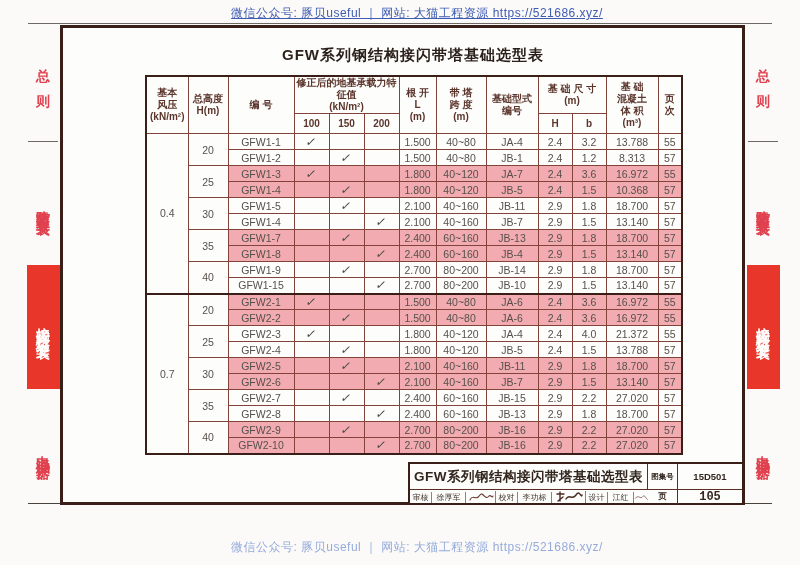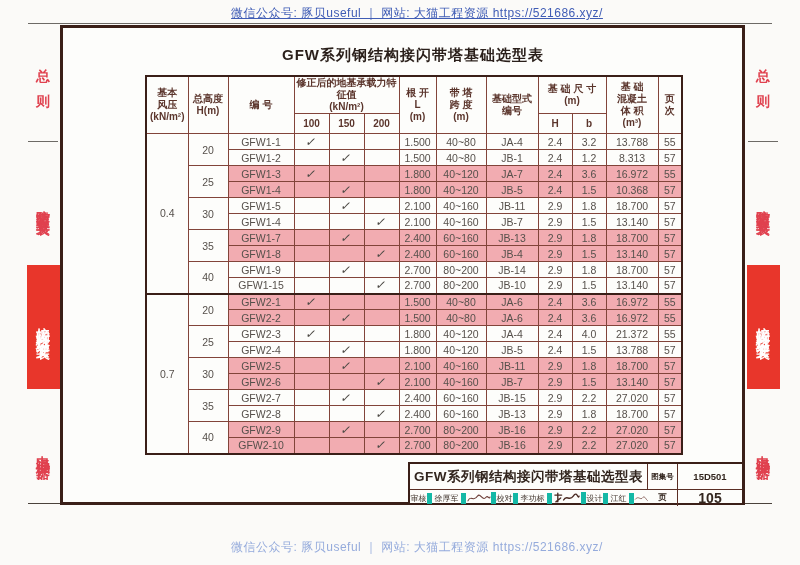--- a/index.html
+++ b/index.html
@@ -60,23 +60,23 @@
   .title-block { position:absolute; left:408px; top:462px; width:336px; height:43px;
     border:2.5px solid #3a1f18; background:#fdfdfb;
     display:grid; grid-template-columns:238px 30px 1fr; grid-template-rows:26px 1fr; }
   .title-block > div { border-right:1px solid #5a2e24; border-bottom:1px solid #5a2e24;
     display:flex; align-items:center; justify-content:center; color:#33261f; }
   .tb-title { font-size:13.5px; font-weight:bold; letter-spacing:0.5px; }
   .tb-atlas-label { font-size:7.5px; font-weight:bold; }
   .tb-atlas-no { font-size:9.5px; font-weight:bold; border-right:none !important; }
   .tb-row2 { border-bottom:none !important; border-right:none !important; display:flex; align-items:stretch; }
   .tb-row2 > span { display:flex; align-items:center; justify-content:center;
-    border-right:5px solid #14b8a6; font-size:8px; color:#40342c; overflow:hidden; }
+    border-right:1px solid #14b8a6; font-size:8px; color:#40342c; overflow:hidden; }
   .tb-page-label { font-size:8.5px; font-weight:bold; border-bottom:none !important; }
-  .tb-page-no { font-size:14px; font-weight:bold; border-bottom:none !important; border-right:none !important; }
+  .tb-page-no { font-size:12px; font-weight:bold; border-bottom:none !important; border-right:none !important;font-family:Liberation Mono, monospace; }
   .sig svg { display:block; }
 </style>
 </head>
 <body>
 
 <div class="banner banner-top">
   <a>微信公众号: 豚贝useful ｜ 网站: 大猫工程资源 https://521686.xyz/</a>
 </div>
 <div class="rule rule-top"></div>
 <div class="rule rule-bottom"></div>

